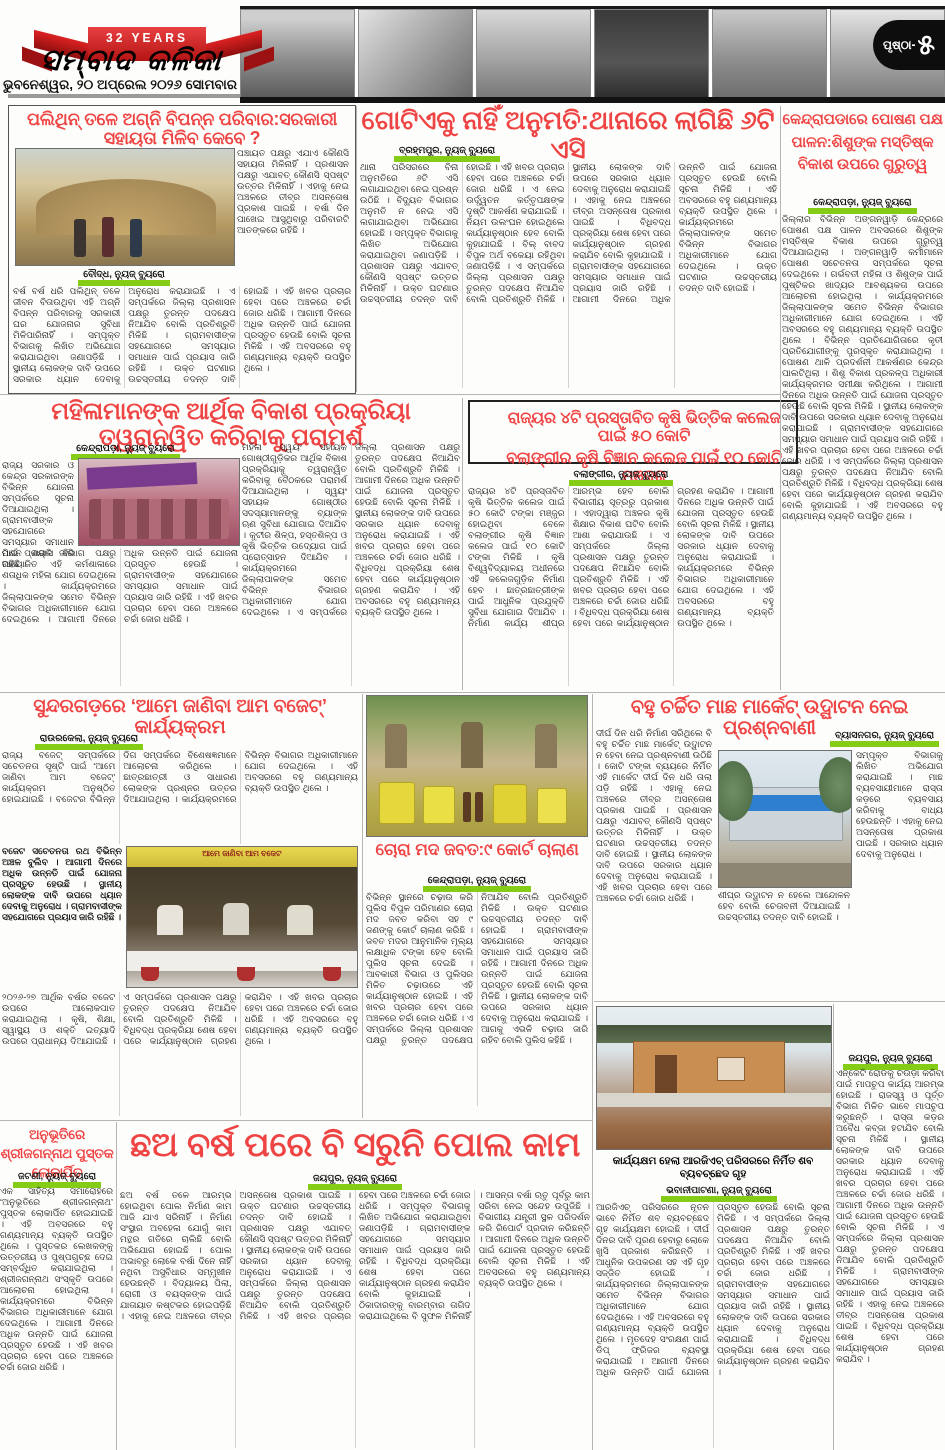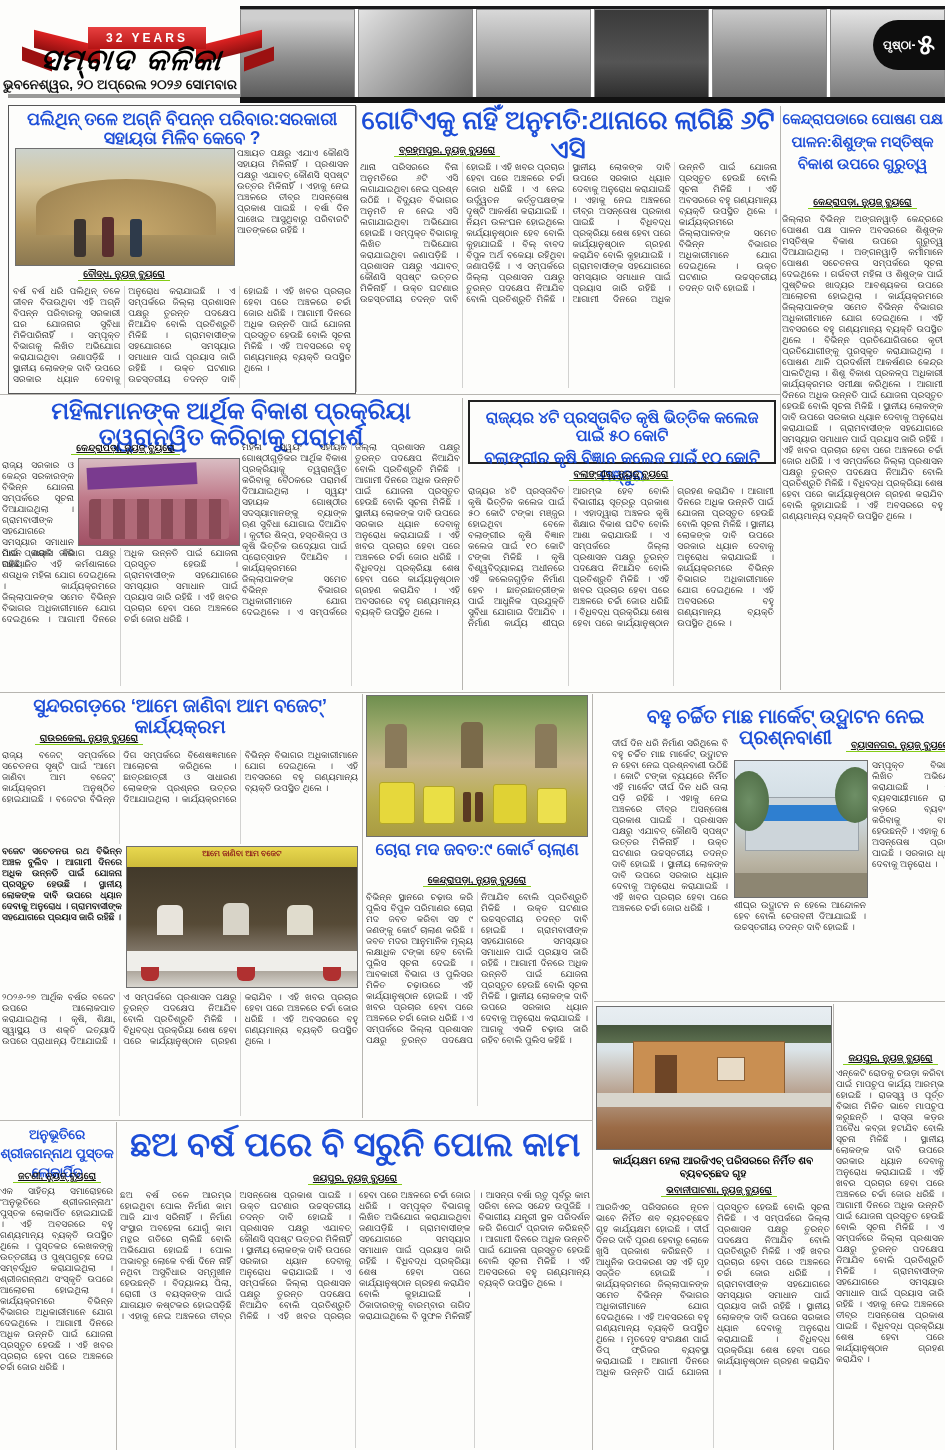--- a/index.html
+++ b/index.html
@@ -1,30 +1,30 @@
 <!DOCTYPE html>
 <html><head>
 <meta charset="utf-8">
 <style>
   html,body{margin:0;padding:0;background:#e9e7e2;}
   .page{position:relative;width:945px;height:1450px;margin:0 auto;background:#fdfdfb;
         font-family:"Liberation Sans","DejaVu Sans",sans-serif;color:#111;overflow:hidden;}
   .abs{position:absolute;}
-  .hl{font-weight:bold;color:#1d4ed8;line-height:1.1;letter-spacing:-0.2px;}
+  .hl{font-weight:bold;color:#ef4444;line-height:1.1;letter-spacing:-0.2px;}
   .center{text-align:center;}
   .byline{font-size:9.5px;font-weight:bold;text-align:center;line-height:1.2;}
-  .byline span{display:inline-block;border-bottom:1px solid #84cc16;padding:0 5px 1px;text-decoration:underline;}
+  .byline span{display:inline-block;border-bottom:6px solid #84cc16;padding:0 5px 1px;}
   .body{font-size:9px;line-height:11px;text-align:justify;overflow:hidden;color:#161616;
         column-gap:8px;column-rule:1px solid #d2d2d0;}
   .rule-v{position:absolute;width:1px;background:#b7b5b0;}
   .rule-h{position:absolute;height:1px;background:#b7b5b0;}
   .photo{position:absolute;border:1px solid #6f6f6f;overflow:hidden;}
   .photo > div{position:absolute;}
   
-  .ribbon-band{position:absolute;left:88px;top:27px;width:118px;height:22px;
+  .ribbon-band{position:absolute;left:88px;top:27px;width:118px;height:34px;
       background:linear-gradient(180deg,#e84040,#b51414);color:#fff;font-weight:bold;
       font-size:12px;letter-spacing:3px;text-align:center;line-height:22px;z-index:3;}
   .ribbon-tail{position:absolute;height:18px;background:linear-gradient(180deg,#d22,#8f0f0f);z-index:2;}
   .tail-l{left:34px;top:38px;width:66px;transform:skewY(14deg);}
   .tail-r{left:196px;top:38px;width:66px;transform:skewY(-14deg);}
   .tail-l2{left:22px;top:52px;width:30px;height:14px;transform:skewY(20deg);background:#9c1111;}
   .tail-r2{left:244px;top:52px;width:30px;height:14px;transform:skewY(-20deg);background:#9c1111;}
   .logo{position:absolute;left:18px;top:42px;width:226px;text-align:center;
       font-family:"DejaVu Serif","Liberation Serif",serif;font-weight:bold;font-style:italic;
       font-size:30px;color:#000;transform:skewX(-5deg);z-index:4;letter-spacing:1px;}
@@ -105,21 +105,21 @@
     <div class="photo" style="left:78px;top:62px;width:160px;height:86px;background:linear-gradient(180deg,#d9bcc2 0%,#c07b8b 45%,#a05064 100%);">
       <div style="left:8px;top:6px;width:110px;height:22px;background:#7a3b8f;transform:rotate(-3deg);"></div>
       <div style="left:10px;top:40px;width:140px;height:40px;background:repeating-linear-gradient(90deg,#8a4a56 0 12px,#b06a78 12px 24px);border-radius:4px;"></div>
     </div>
     <div class="abs body" style="left:2px;top:64px;width:72px;height:226px;">ରାଜ୍ୟ ସରକାର ଓ କେନ୍ଦ୍ର ସରକାରଙ୍କ ବିଭିନ୍ନ ଯୋଜନା ସମ୍ପର୍କରେ ସୂଚନା ଦିଆଯାଇଥିଲା । ଗ୍ରାମବାସୀଙ୍କ ସହଯୋଗରେ ସମସ୍ୟାର ସମାଧାନ ପାଇଁ ପ୍ରୟାସ ଜାରି ରହିଛି ।</div>
     <div class="abs body" style="left:242px;top:46px;width:218px;height:244px;column-count:2;">ମହିଳା ସ୍ୱୟଂ ସହାୟକ ଗୋଷ୍ଠୀଗୁଡ଼ିକର ଆର୍ଥିକ ବିକାଶ ପ୍ରକ୍ରିୟାକୁ ତ୍ୱରାନ୍ୱିତ କରିବାକୁ ବୈଠକରେ ପରାମର୍ଶ ଦିଆଯାଇଥିଲା । ସ୍ୱୟଂ ସହାୟକ ଗୋଷ୍ଠୀର ସଦସ୍ୟାମାନଙ୍କୁ ବ୍ୟାଙ୍କ ଋଣ ସୁବିଧା ଯୋଗାଇ ଦିଆଯିବ । କୁଟୀର ଶିଳ୍ପ, ହସ୍ତଶିଳ୍ପ ଓ କୃଷି ଭିତ୍ତିକ ଉଦ୍ୟୋଗ ପାଇଁ ପ୍ରୋତ୍ସାହନ ଦିଆଯିବ । କାର୍ଯ୍ୟକ୍ରମରେ ଜିଲ୍ଲାପାଳଙ୍କ ସମେତ ବିଭିନ୍ନ ବିଭାଗର ଅଧିକାରୀମାନେ ଯୋଗ ଦେଇଥିଲେ । ଏ ସମ୍ପର୍କରେ ଜିଲ୍ଲା ପ୍ରଶାସନ ପକ୍ଷରୁ ତୁରନ୍ତ ପଦକ୍ଷେପ ନିଆଯିବ ବୋଲି ପ୍ରତିଶ୍ରୁତି ମିଳିଛି । ଆଗାମୀ ଦିନରେ ଅଧିକ ଉନ୍ନତି ପାଇଁ ଯୋଜନା ପ୍ରସ୍ତୁତ ହେଉଛି ବୋଲି ସୂଚନା ମିଳିଛି । ସ୍ଥାନୀୟ ଲୋକଙ୍କ ଦାବି ଉପରେ ସରକାର ଧ୍ୟାନ ଦେବାକୁ ଅନୁରୋଧ କରାଯାଇଛି । ଏହି ଖବର ପ୍ରଚାର ହେବା ପରେ ଅଞ୍ଚଳରେ ଚର୍ଚ୍ଚା ଜୋର ଧରିଛି । ବିଧିବଦ୍ଧ ପ୍ରକ୍ରିୟା ଶେଷ ହେବା ପରେ କାର୍ଯ୍ୟାନୁଷ୍ଠାନ ଗ୍ରହଣ କରାଯିବ । ଏହି ଅବସରରେ ବହୁ ଗଣ୍ୟମାନ୍ୟ ବ୍ୟକ୍ତି ଉପସ୍ଥିତ ଥିଲେ ।</div>
     <div class="abs body" style="left:2px;top:152px;width:236px;height:138px;column-count:2;">ମିଶନ ଶକ୍ତି ବିଭାଗ ପକ୍ଷରୁ ଆୟୋଜିତ ଏହି କର୍ମଶାଳାରେ ଶତାଧିକ ମହିଳା ଯୋଗ ଦେଇଥିଲେ । କାର୍ଯ୍ୟକ୍ରମରେ ଜିଲ୍ଲାପାଳଙ୍କ ସମେତ ବିଭିନ୍ନ ବିଭାଗର ଅଧିକାରୀମାନେ ଯୋଗ ଦେଇଥିଲେ । ଆଗାମୀ ଦିନରେ ଅଧିକ ଉନ୍ନତି ପାଇଁ ଯୋଜନା ପ୍ରସ୍ତୁତ ହେଉଛି । ଗ୍ରାମବାସୀଙ୍କ ସହଯୋଗରେ ସମସ୍ୟାର ସମାଧାନ ପାଇଁ ପ୍ରୟାସ ଜାରି ରହିଛି । ଏହି ଖବର ପ୍ରଚାର ହେବା ପରେ ଅଞ୍ଚଳରେ ଚର୍ଚ୍ଚା ଜୋର ଧରିଛି ।</div>
   </div>
 
   <div class="abs" style="left:466px;top:398px;width:310px;height:292px;">
-    <div class="abs hlbox" style="left:2px;top:2px;width:304px;height:60px;">
+    <div class="abs hlbox" style="left:2px;top:2px;width:304px;height:60px;padding-left:22px;">
       <div class="hl center" style="font-size:16px;margin-top:7px;">ରାଜ୍ୟର ୪ଟି ପ୍ରସ୍ତାବିତ କୃଷି ଭିତ୍ତିକ କଲେଜ ପାଇଁ ୫୦ କୋଟି</div>
       <div class="hl center" style="font-size:16px;margin-top:5px;">ବଲାଙ୍ଗୀର କୃଷି ବିଜ୍ଞାନ କଲେଜ ପାଇଁ ୧୦ କୋଟି ମଞ୍ଜୁର</div>
     </div>
     <div class="abs byline" style="left:0;top:70px;width:310px;"><span>ବଲାଙ୍ଗୀର, ନ୍ୟୁଜ୍ ବ୍ୟୁରୋ</span></div>
     <div class="abs body" style="left:2px;top:88px;width:306px;height:200px;column-count:3;">ରାଜ୍ୟର ୪ଟି ପ୍ରସ୍ତାବିତ କୃଷି ଭିତ୍ତିକ କଲେଜ ପାଇଁ ୫୦ କୋଟି ଟଙ୍କା ମଞ୍ଜୁର ହୋଇଥିବା ବେଳେ ବଲାଙ୍ଗୀର କୃଷି ବିଜ୍ଞାନ କଲେଜ ପାଇଁ ୧୦ କୋଟି ଟଙ୍କା ମିଳିଛି । କୃଷି ବିଶ୍ୱବିଦ୍ୟାଳୟ ଅଧୀନରେ ଏହି କଲେଜଗୁଡ଼ିକ ନିର୍ମାଣ ହେବ । ଛାତ୍ରଛାତ୍ରୀଙ୍କ ପାଇଁ ଆଧୁନିକ ପ୍ରଯୁକ୍ତି ସୁବିଧା ଯୋଗାଇ ଦିଆଯିବ । ନିର୍ମାଣ କାର୍ଯ୍ୟ ଶୀଘ୍ର ଆରମ୍ଭ ହେବ ବୋଲି ବିଭାଗୀୟ ସୂତ୍ରରୁ ପ୍ରକାଶ । ଏହାଦ୍ୱାରା ଅଞ୍ଚଳର କୃଷି ଶିକ୍ଷାର ବିକାଶ ଘଟିବ ବୋଲି ଆଶା କରାଯାଉଛି । ଏ ସମ୍ପର୍କରେ ଜିଲ୍ଲା ପ୍ରଶାସନ ପକ୍ଷରୁ ତୁରନ୍ତ ପଦକ୍ଷେପ ନିଆଯିବ ବୋଲି ପ୍ରତିଶ୍ରୁତି ମିଳିଛି । ଏହି ଖବର ପ୍ରଚାର ହେବା ପରେ ଅଞ୍ଚଳରେ ଚର୍ଚ୍ଚା ଜୋର ଧରିଛି । ବିଧିବଦ୍ଧ ପ୍ରକ୍ରିୟା ଶେଷ ହେବା ପରେ କାର୍ଯ୍ୟାନୁଷ୍ଠାନ ଗ୍ରହଣ କରାଯିବ । ଆଗାମୀ ଦିନରେ ଅଧିକ ଉନ୍ନତି ପାଇଁ ଯୋଜନା ପ୍ରସ୍ତୁତ ହେଉଛି ବୋଲି ସୂଚନା ମିଳିଛି । ସ୍ଥାନୀୟ ଲୋକଙ୍କ ଦାବି ଉପରେ ସରକାର ଧ୍ୟାନ ଦେବାକୁ ଅନୁରୋଧ କରାଯାଇଛି । କାର୍ଯ୍ୟକ୍ରମରେ ବିଭିନ୍ନ ବିଭାଗର ଅଧିକାରୀମାନେ ଯୋଗ ଦେଇଥିଲେ । ଏହି ଅବସରରେ ବହୁ ଗଣ୍ୟମାନ୍ୟ ବ୍ୟକ୍ତି ଉପସ୍ଥିତ ଥିଲେ ।</div>
   </div>
 
   <div class="abs" style="left:0;top:694px;width:360px;height:426px;">
     <div class="abs hl center" style="left:0;top:2px;width:360px;font-size:19px;">ସୁନ୍ଦରଗଡ଼ରେ ‘ଆମେ ଜାଣିବା ଆମ ବଜେଟ୍’ କାର୍ଯ୍ୟକ୍ରମ</div>
     <div class="abs byline" style="left:4px;top:38px;width:170px;"><span>ରାଉରକେଲା, ନ୍ୟୁଜ୍ ବ୍ୟୁରୋ</span></div>
@@ -149,21 +149,21 @@
       <div style="left:126px;top:88px;width:32px;height:38px;background:#e0d234;border:1px solid #b3a626;border-radius:3px;"></div>
       <div style="left:170px;top:92px;width:28px;height:34px;background:#ece04e;border:1px solid #b3a626;border-radius:3px;"></div>
       <div style="left:96px;top:96px;width:8px;height:30px;background:#5a3a22;border-radius:2px;"></div>
       <div style="left:108px;top:96px;width:8px;height:30px;background:#5a3a22;border-radius:2px;"></div>
     </div>
     <div class="abs hl center" style="left:0;top:147px;width:226px;font-size:17px;">ଚୋରା ମଦ ଜବତ:୯ କୋର୍ଟ ଚାଲାଣ</div>
     <div class="abs byline" style="left:43px;top:180px;width:140px;"><span>କେନ୍ଦ୍ରାପଡ଼ା, ନ୍ୟୁଜ୍ ବ୍ୟୁରୋ</span></div>
     <div class="abs body" style="left:2px;top:198px;width:222px;height:214px;column-count:2;">ବିଭିନ୍ନ ସ୍ଥାନରେ ଚଢ଼ାଉ କରି ପୁଲିସ ବିପୁଳ ପରିମାଣର ଚୋରା ମଦ ଜବତ କରିବା ସହ ୯ ଜଣଙ୍କୁ କୋର୍ଟ ଚାଲାଣ କରିଛି । ଜବତ ମଦର ଆନୁମାନିକ ମୂଲ୍ୟ ଲକ୍ଷାଧିକ ଟଙ୍କା ହେବ ବୋଲି ପୁଲିସ ସୂଚନା ଦେଇଛି । ଆବକାରୀ ବିଭାଗ ଓ ପୁଲିସର ମିଳିତ ଚଢ଼ାଉରେ ଏହି କାର୍ଯ୍ୟାନୁଷ୍ଠାନ ହୋଇଛି । ଏହି ଖବର ପ୍ରଚାର ହେବା ପରେ ଅଞ୍ଚଳରେ ଚର୍ଚ୍ଚା ଜୋର ଧରିଛି । ଏ ସମ୍ପର୍କରେ ଜିଲ୍ଲା ପ୍ରଶାସନ ପକ୍ଷରୁ ତୁରନ୍ତ ପଦକ୍ଷେପ ନିଆଯିବ ବୋଲି ପ୍ରତିଶ୍ରୁତି ମିଳିଛି । ଉକ୍ତ ଘଟଣାର ଉଚ୍ଚସ୍ତରୀୟ ତଦନ୍ତ ଦାବି ହୋଇଛି । ଗ୍ରାମବାସୀଙ୍କ ସହଯୋଗରେ ସମସ୍ୟାର ସମାଧାନ ପାଇଁ ପ୍ରୟାସ ଜାରି ରହିଛି । ଆଗାମୀ ଦିନରେ ଅଧିକ ଉନ୍ନତି ପାଇଁ ଯୋଜନା ପ୍ରସ୍ତୁତ ହେଉଛି ବୋଲି ସୂଚନା ମିଳିଛି । ସ୍ଥାନୀୟ ଲୋକଙ୍କ ଦାବି ଉପରେ ସରକାର ଧ୍ୟାନ ଦେବାକୁ ଅନୁରୋଧ କରାଯାଇଛି । ଆଗକୁ ଏଭଳି ଚଢ଼ାଉ ଜାରି ରହିବ ବୋଲି ପୁଲିସ କହିଛି ।</div>
   </div>
 
-  <div class="abs" style="left:610px;top:694px;width:321px;height:307px;margin-top:10px;">
+  <div class="abs" style="left:594px;top:694px;width:321px;height:307px;">
     <div class="abs hl center" style="left:2px;top:2px;width:347px;font-size:19.5px;">ବହୁ ଚର୍ଚ୍ଚିତ ମାଛ ମାର୍କେଟ୍ ଉଦ୍ଘାଟନ ନେଇ ପ୍ରଶ୍ନବାଣୀ</div>
     <div class="abs byline" style="left:232px;top:35px;width:117px;"><span>ବ୍ୟାସନଗର, ନ୍ୟୁଜ୍ ବ୍ୟୁରୋ</span></div>
     <div class="photo" style="left:124px;top:56px;width:132px;height:136px;background:linear-gradient(180deg,#dfe8ee 0%,#cfdbe2 40%,#b9b3a2 75%,#9a927e 100%);">
       <div style="left:10px;top:36px;width:112px;height:52px;background:#cdd5da;border:1px solid #9aa2a8;"></div>
       <div style="left:18px;top:44px;width:96px;height:16px;background:#2f7fd0;"></div>
       <div style="left:-6px;top:10px;width:40px;height:60px;background:radial-gradient(ellipse,#6e8f66,#49663f);border-radius:50%;"></div>
       <div style="left:100px;top:6px;width:40px;height:56px;background:radial-gradient(ellipse,#6e8f66,#49663f);border-radius:50%;"></div>
       <div style="left:0;top:112px;width:132px;height:24px;background:#8d8672;"></div>
     </div>
     <div class="abs body" style="left:2px;top:34px;width:116px;height:270px;">ଦୀର୍ଘ ଦିନ ଧରି ନିର୍ମାଣ ସରିଥିଲେ ବି ବହୁ ଚର୍ଚ୍ଚିତ ମାଛ ମାର୍କେଟ୍ ଉଦ୍ଘାଟନ ନ ହେବା ନେଇ ପ୍ରଶ୍ନବାଣୀ ଉଠିଛି । କୋଟି ଟଙ୍କା ବ୍ୟୟରେ ନିର୍ମିତ ଏହି ମାର୍କେଟ ଦୀର୍ଘ ଦିନ ଧରି ତାଲା ପଡ଼ି ରହିଛି । ଏହାକୁ ନେଇ ଅଞ୍ଚଳରେ ତୀବ୍ର ଅସନ୍ତୋଷ ପ୍ରକାଶ ପାଇଛି । ପ୍ରଶାସନ ପକ୍ଷରୁ ଏଯାବତ୍ କୌଣସି ସ୍ପଷ୍ଟ ଉତ୍ତର ମିଳିନାହିଁ । ଉକ୍ତ ଘଟଣାର ଉଚ୍ଚସ୍ତରୀୟ ତଦନ୍ତ ଦାବି ହୋଇଛି । ସ୍ଥାନୀୟ ଲୋକଙ୍କ ଦାବି ଉପରେ ସରକାର ଧ୍ୟାନ ଦେବାକୁ ଅନୁରୋଧ କରାଯାଇଛି । ଏହି ଖବର ପ୍ରଚାର ହେବା ପରେ ଅଞ୍ଚଳରେ ଚର୍ଚ୍ଚା ଜୋର ଧରିଛି ।</div>

